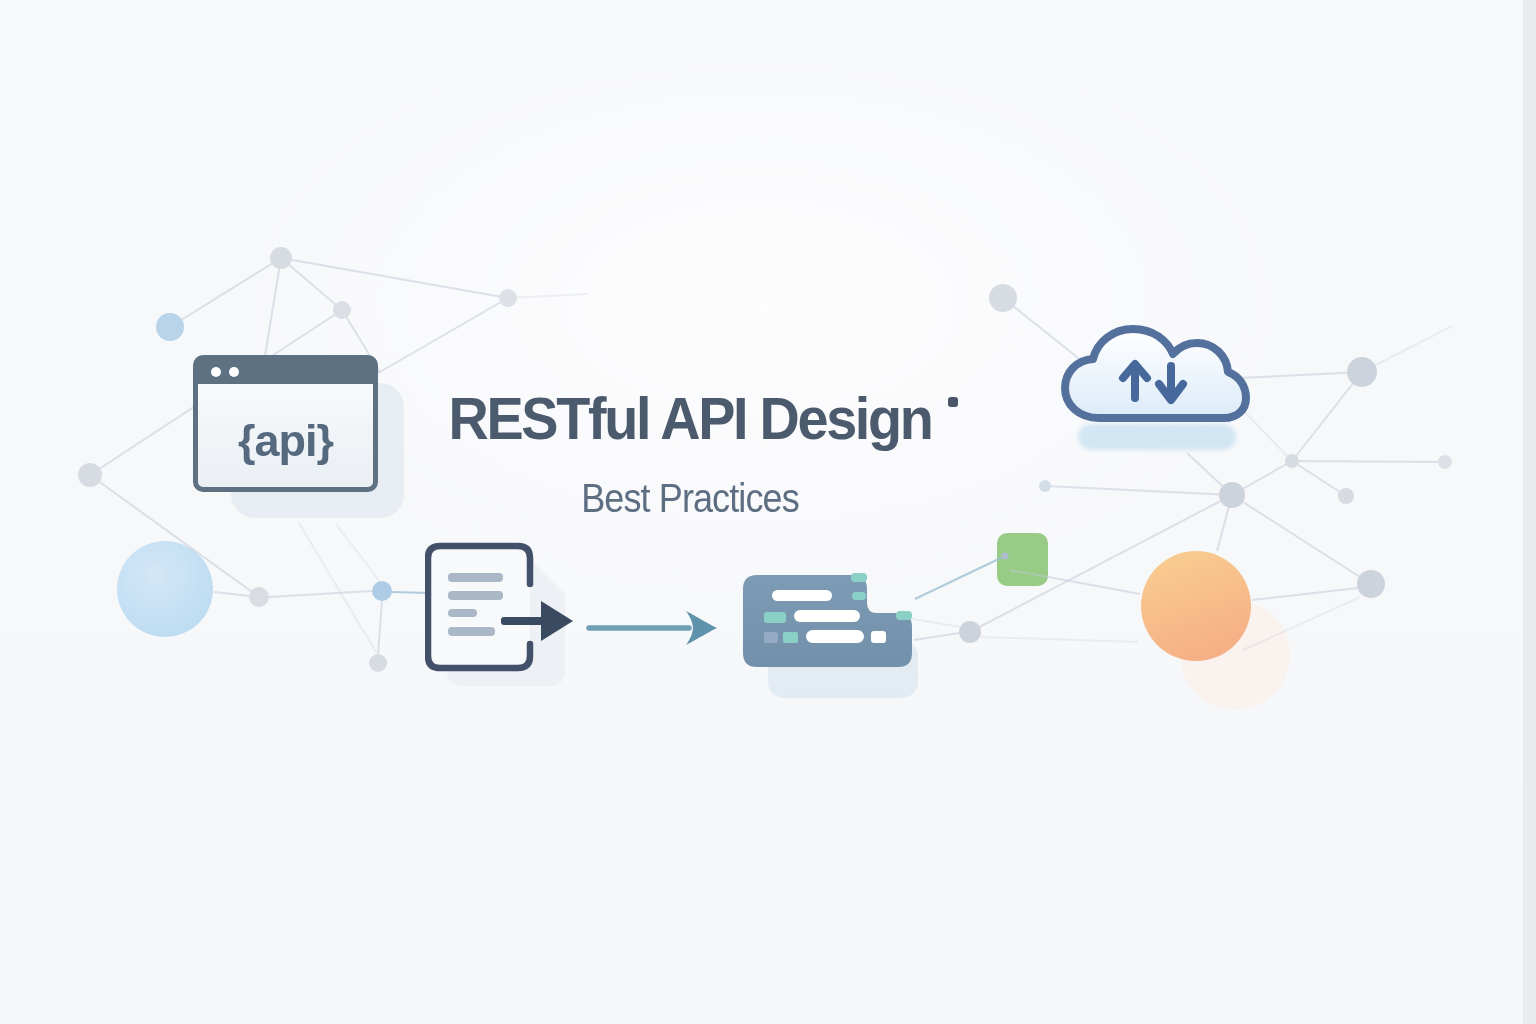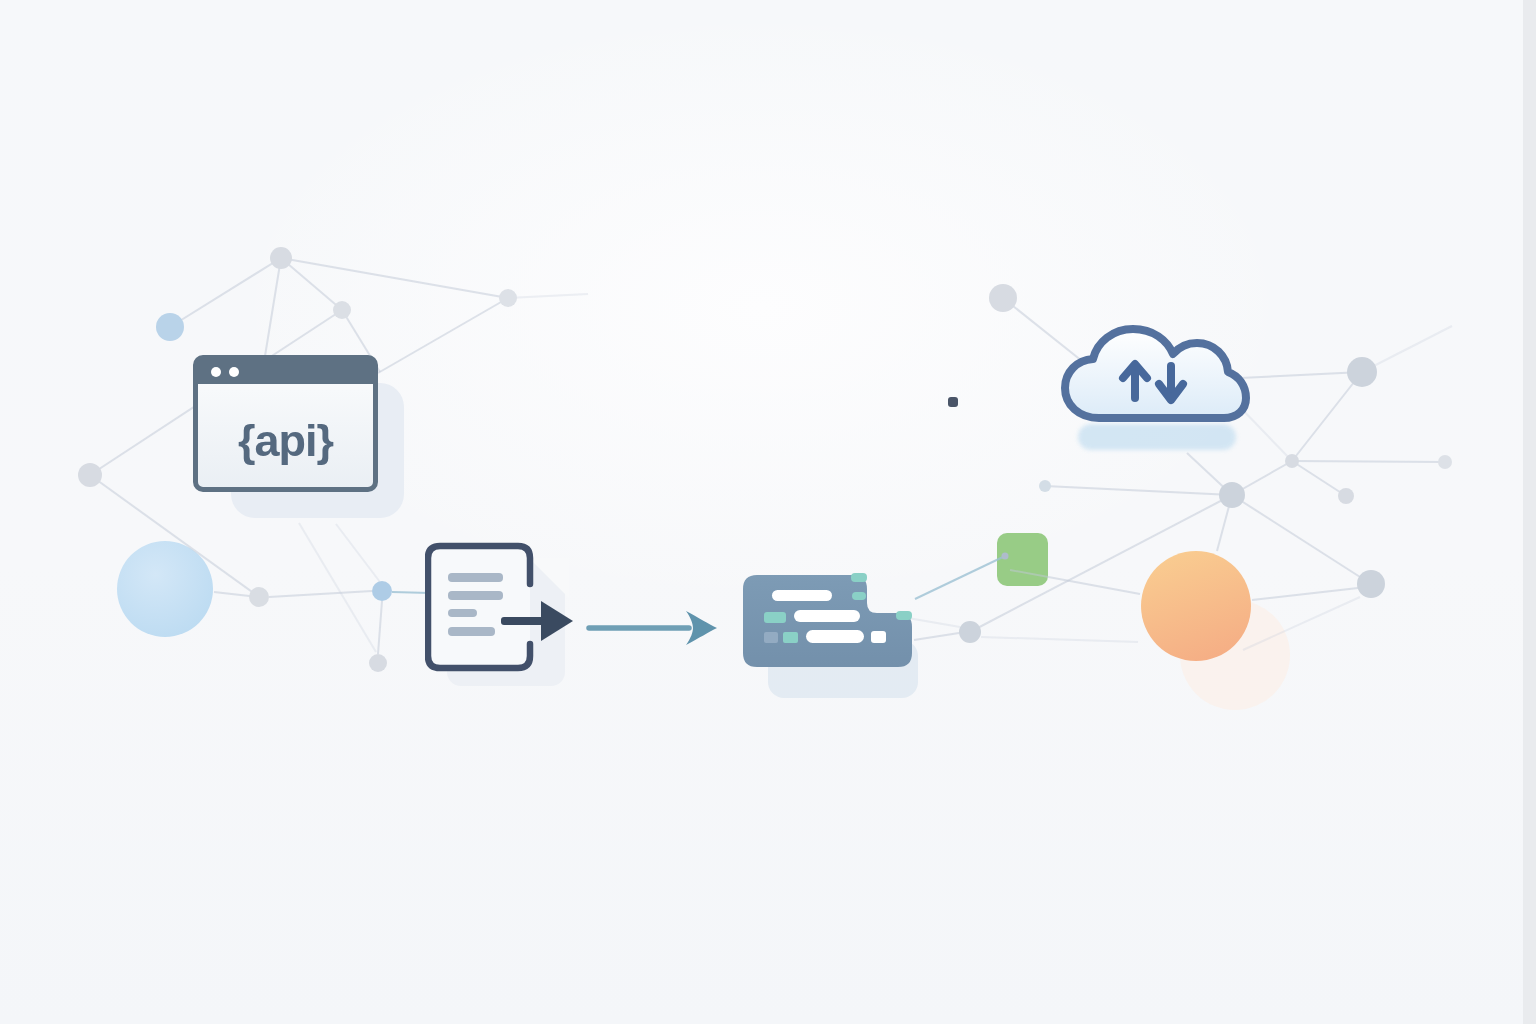--- a/index.html
+++ b/index.html
@@ -128,20 +128,24 @@
   </svg>
 
   <div class="abs api-window">
     <div class="api-titlebar">
       <div class="api-dot d1"></div>
       <div class="api-dot d2"></div>
     </div>
     <div class="api-label">{api}</div>
   </div>
 
+  <div class="abs header-block">
+    <div class="main-title">RESTful API Design</div>
+    <div class="subtitle">Best Practices</div>
+  </div>
 
   <div class="abs dark-dot"></div>
 
   <svg class="abs cloud-svg" width="200" height="122" viewBox="0 0 200 122">
     <defs>
       <linearGradient id="cloudGrad" x1="0" y1="0" x2="0" y2="1">
         <stop offset="0" stop-color="#ffffff"></stop>
           <stop offset="1" stop-color="#dcebf8"></stop>
       </linearGradient>
     </defs>

